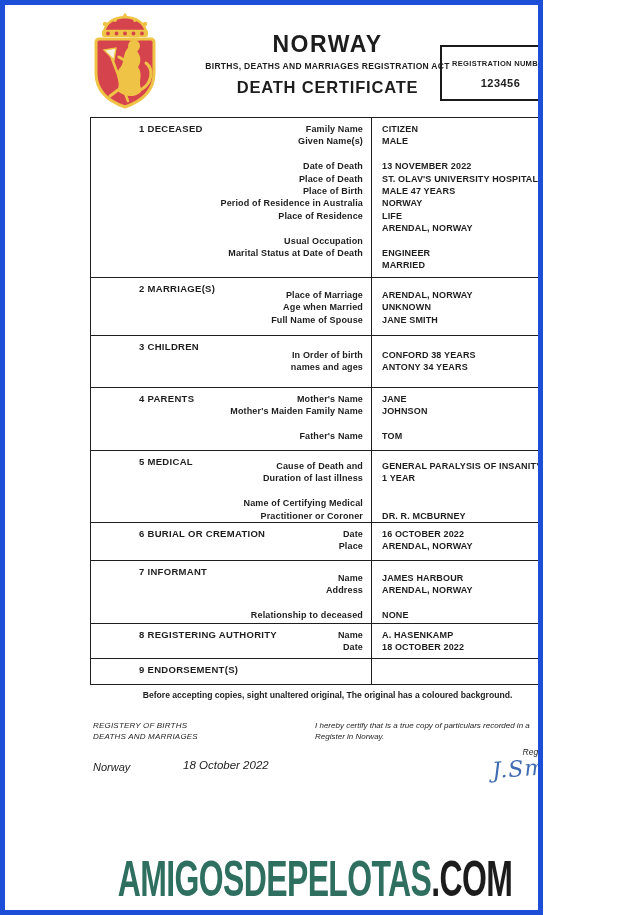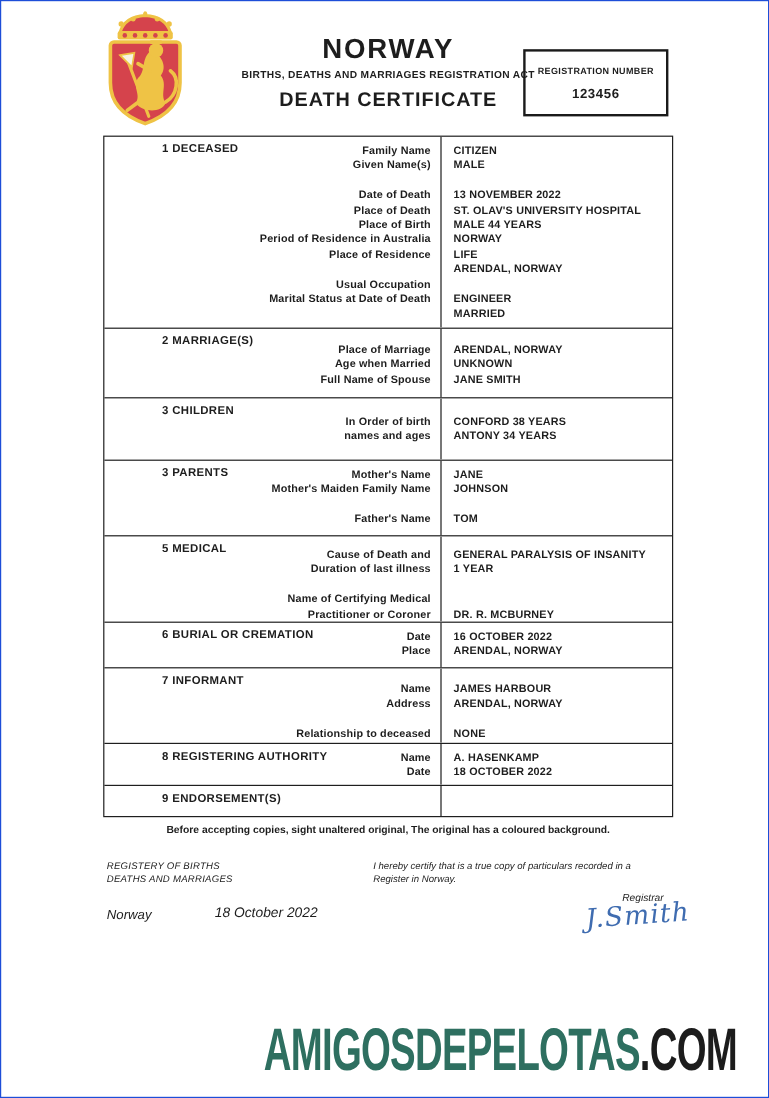--- a/index.html
+++ b/index.html
@@ -1,18 +1,18 @@
 <!DOCTYPE html>
 <html style="--brand: #2e6f60; --tld: #1c1c1c; --sig: #3f6cb0; --red: #d5434c; --gold: #efc345;"><head>
 <meta charset="utf-8">
 <style>
   html,body { margin:0; padding:0; background:#ffffff; }
   .page {
-    position:relative; width:641px; height:915px; background:#ffffff;
-    border:1px solid #1d4ed8; box-sizing:border-box; overflow:hidden;
+    position:relative; width:543px; height:915px; background:#ffffff;
+    border:5px solid #1d4ed8; box-sizing:border-box; overflow:hidden;
     font-family:"Liberation Sans", sans-serif; color:#1d1d1d;
   }
   
   .emblem { position:absolute; left:78px; top:8px; width:84px; height:97px; }
   .header-center { position:absolute; left:85px; top:26px; width:475px; text-align:center; }
   .country-title { font-size:23px; font-weight:bold; letter-spacing:1.5px; line-height:26px; }
   .act-line { font-size:8.5px; font-weight:bold; letter-spacing:.3px; margin-top:4px; }
   .doc-title { font-size:16.5px; font-weight:bold; letter-spacing:.8px; margin-top:7px; }
   .reg-box {
     position:absolute; left:435px; top:40px; width:121px; height:56px;
@@ -119,21 +119,21 @@
             <div class="line">Usual Occupation</div>
             <div class="line">Marital Status at Date of Death</div>
           </div>
         </div>
         <div class="cell-right">
           <div class="line">CITIZEN</div>
           <div class="line">MALE</div>
           <div class="line"></div>
           <div class="line">13 NOVEMBER 2022</div>
           <div class="line">ST. OLAV'S UNIVERSITY HOSPITAL</div>
-          <div class="line">MALE 44 YEARS</div>
+          <div class="line">MALE 47 YEARS</div>
           <div class="line">NORWAY</div>
           <div class="line">LIFE</div>
           <div class="line">ARENDAL, NORWAY</div>
           <div class="line"></div>
           <div class="line">ENGINEER</div>
           <div class="line">MARRIED</div>
         </div>
       </div>
       <div class="section s2">
         <div class="cell-left">
@@ -158,21 +158,21 @@
             <div class="line">names and ages</div>
           </div>
         </div>
         <div class="cell-right">
           <div class="line">CONFORD 38 YEARS</div>
           <div class="line">ANTONY 34 YEARS</div>
         </div>
       </div>
       <div class="section s4">
         <div class="cell-left">
-          <div class="sec-heading">3 PARENTS</div>
+          <div class="sec-heading">4 PARENTS</div>
           <div class="labels">
             <div class="line">Mother's Name</div>
             <div class="line">Mother's Maiden Family Name</div>
             <div class="line"></div>
             <div class="line">Father's Name</div>
           </div>
         </div>
         <div class="cell-right">
           <div class="line">JANE</div>
           <div class="line">JOHNSON</div>

